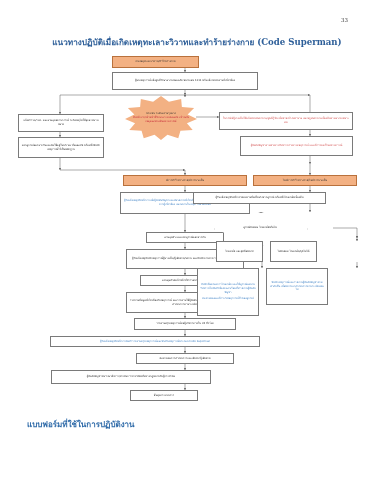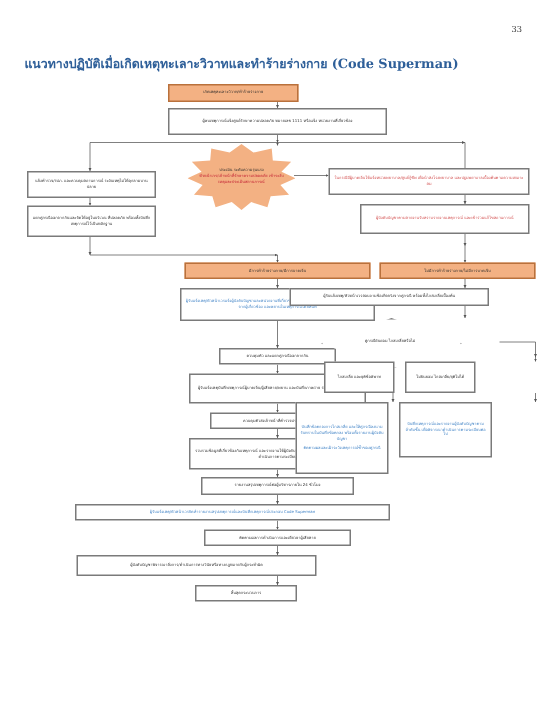--- a/index.html
+++ b/index.html
@@ -14,21 +14,21 @@
   .page-number{
     position:absolute;top:17px;right:22px;
     font-size:5.5px;color:#3a3a3a;
     font-family:"DejaVu Serif","Liberation Serif",serif;
   }
 
   .doc-title{
     position:absolute;top:36px;left:0;width:322px;
     text-align:center;
     font-size:8.2px;font-weight:bold;color:#2e5f99;
-    letter-spacing:0px;white-space:nowrap;
+    letter-spacing:0px;white-space:nowrap;padding-left:36px;
   }
   .doc-title .latin{
     font-family:"DejaVu Serif","Liberation Serif",serif;
     font-size:8.6px;
   }
 
   .bottom-heading{
     position:absolute;left:27px;top:418px;
     font-size:8px;font-weight:bold;color:#2e6aa8;
   }
@@ -213,14 +213,15 @@
 
   <div class="node" style="left:270px;top:241px;width:47px;height:21px;">ไม่ยินยอม ไกล่เกลี่ย/ยุติไม่ได้</div>
 
   <div class="node blue-text" style="left:197px;top:268px;width:62px;height:48px;flex-direction:column;gap:3px;">
     <span>บันทึกข้อตกลงการไกล่เกลี่ย และให้คู่กรณีลงนามรับทราบในบันทึกข้อตกลง พร้อมทั้งรายงานผู้บังคับบัญชา</span>
     <span>ติดตามผลและเฝ้าระวังเหตุการณ์ซ้ำของคู่กรณี</span>
   </div>
 
   <div class="node blue-text" style="left:266px;top:268px;width:62px;height:37px;">บันทึกเหตุการณ์และรายงานผู้บังคับบัญชาตามลำดับชั้น เพื่อพิจารณาดำเนินการตามระเบียบต่อไป</div>
 
+  <div class="bottom-heading">แบบฟอร์มที่ใช้ในการปฏิบัติงาน</div>
 
 </div>
 
 </body></html>

